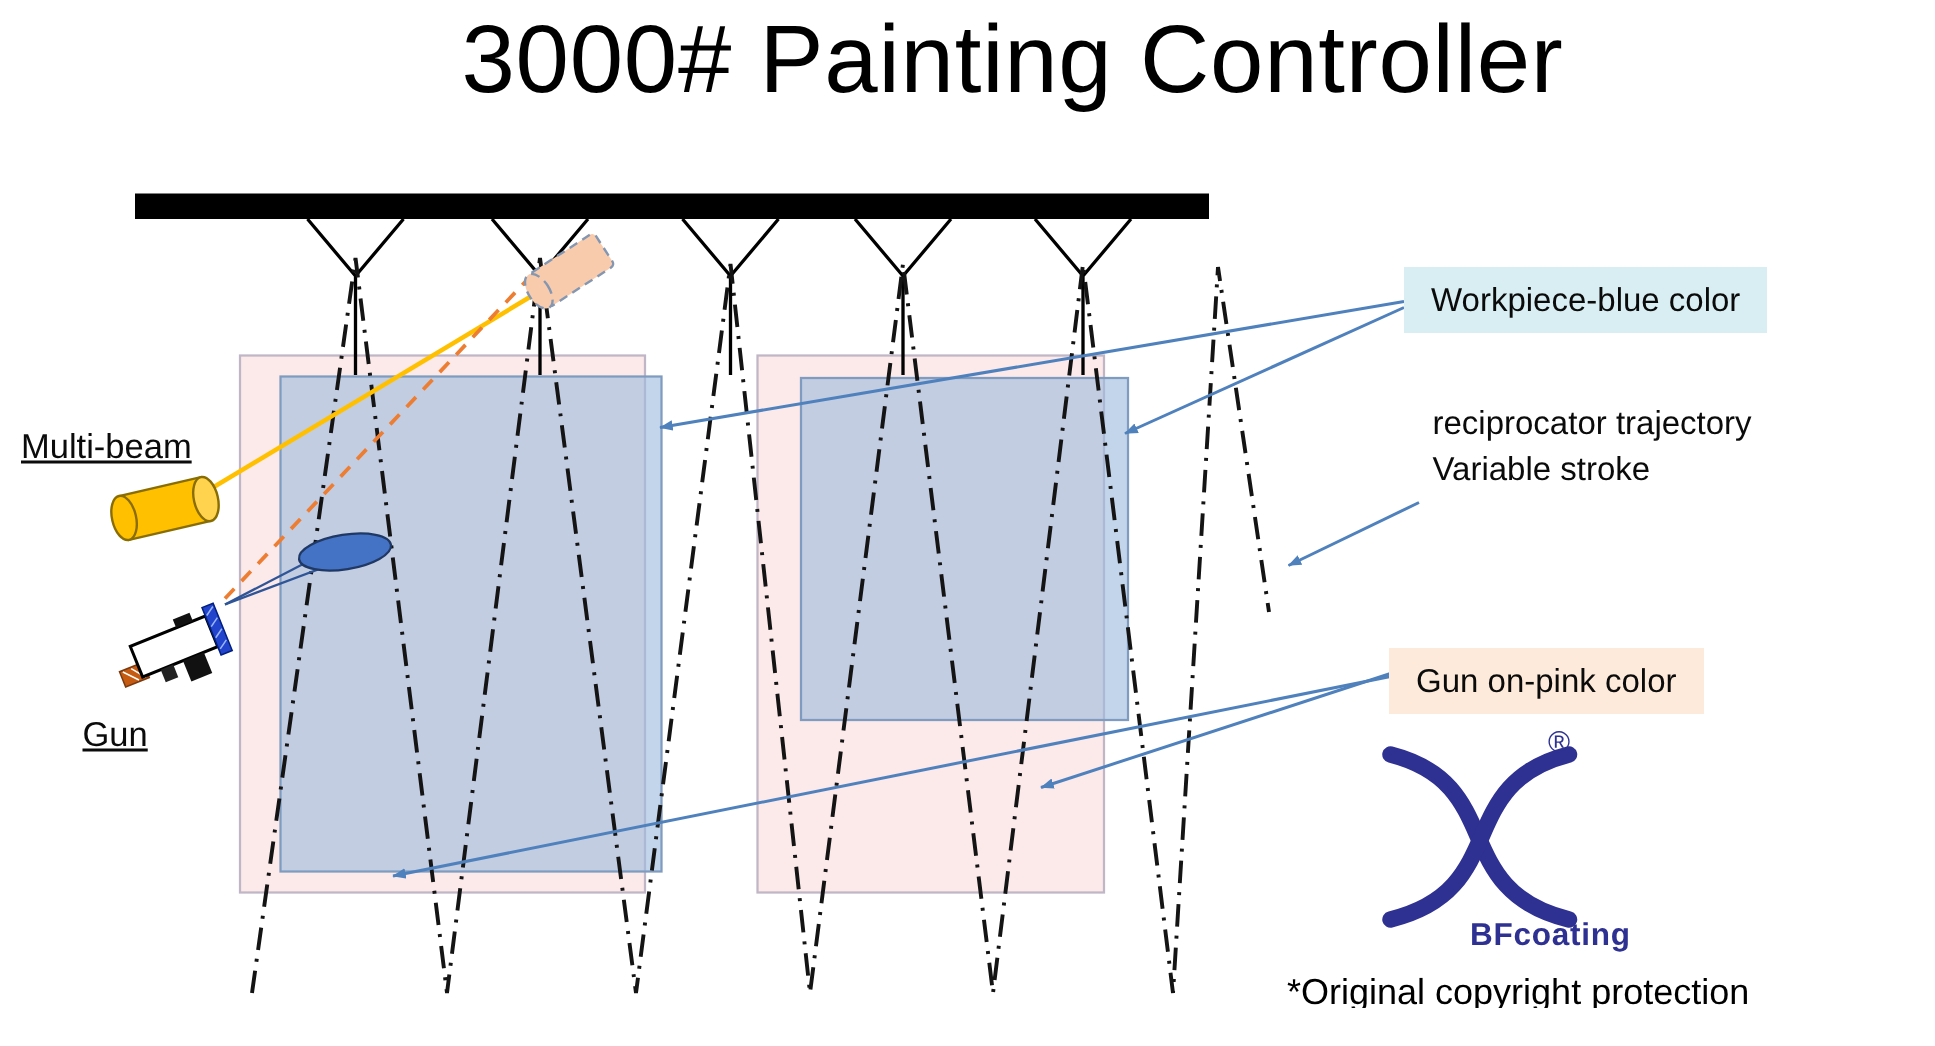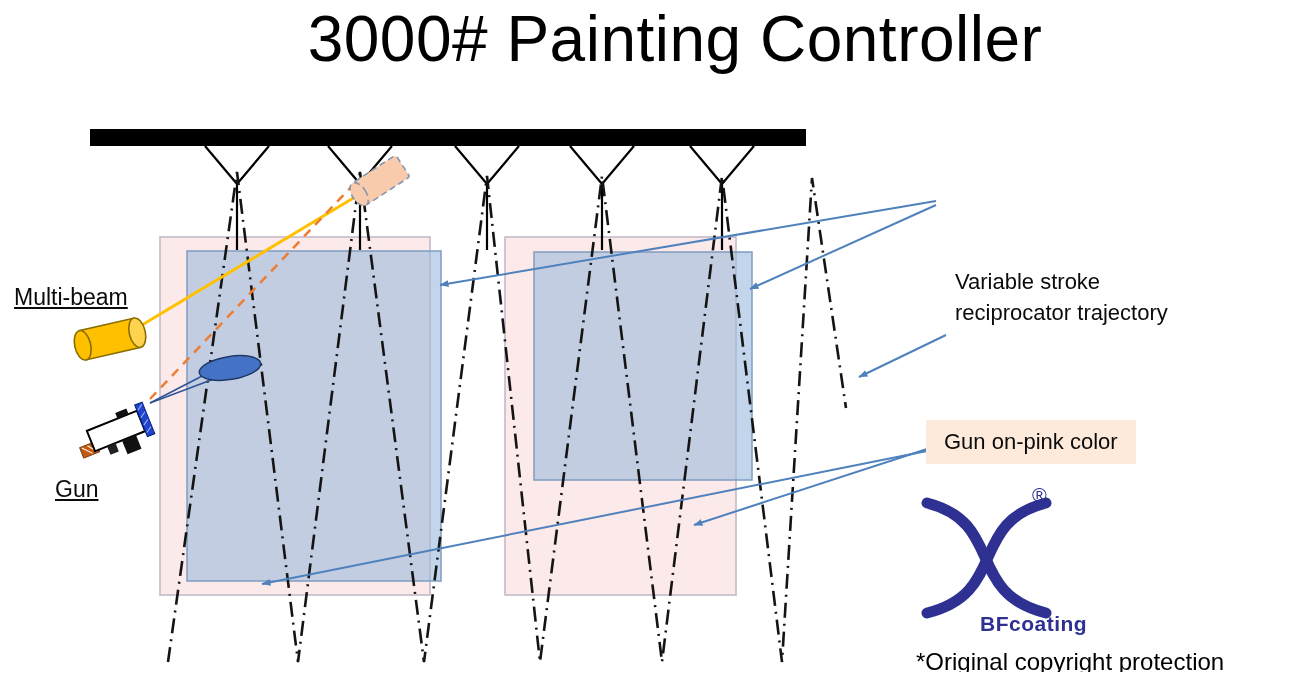--- a/index.html
+++ b/index.html
@@ -9,21 +9,21 @@
   .title{position:absolute;top:2px;left:0;right:0;text-align:center;padding-left:60px;
          font-size:64px;font-weight:400;letter-spacing:0.5px;color:#000;}
   .label{position:absolute;font-size:23px;color:#0b0b0b;white-space:nowrap;text-decoration:underline;}
   .callout{position:absolute;font-size:22px;color:#0b0b0b;padding:9px 18px;white-space:nowrap;}
   .callout.cyan{background:var(--callout_cyan,#d9eef3);}
   .callout.peach{background:var(--callout_peach,#fdeada);}
   .vstroke{position:absolute;left:955px;top:266px;font-size:22px;line-height:31px;color:#0b0b0b;}
   .brand{position:absolute;left:980px;top:612px;font-size:21px;font-weight:700;
          color:var(--logo_navy,#2e3192);letter-spacing:0.5px;}
   .reg{position:absolute;left:1032px;top:484px;font-size:20px;color:var(--logo_navy,#2e3192);}
-  .copyright{position:absolute;left:916px;top:648px;font-size:24px;color:#000;white-space:nowrap;}
+  .copyright{position:absolute;left:858px;top:648px;font-size:24px;color:#000;white-space:nowrap;}
   .pinkrect{fill:var(--pink,#fce9ea);stroke:#c0b6c6;stroke-width:1.5;}
   .bluerect{fill:rgba(158,188,221,0.62);stroke:#7f9cc0;stroke-width:1.5;}
   .arrowline{stroke:var(--arrow,#4f81bd);stroke-width:2;fill:none;}
 </style>
 </head>
 <body>
 
 <div class="page">
 
   <svg class="scene" width="1290" height="697" viewBox="0 0 1290 697">
@@ -95,26 +95,27 @@
       <path d="M 927,503 C 1005,523 965,593 1046,613"></path>
       <path d="M 1046,503 C 968,523 1008,593 927,613"></path>
     </g>
   </svg>
 
   <div class="title">3000# Painting Controller</div>
 
   <div class="label" style="left:14px;top:284px;">Multi-beam</div>
   <div class="label" style="left:55px;top:476px;text-align:center;">Gun</div>
 
+  <div class="callout cyan" style="left:936px;top:178px;">Workpiece-blue color</div>
 
   <div class="vstroke">
+    <div>reciprocator trajectory</div>
     <div>Variable stroke</div>
-    <div>reciprocator trajectory</div>
   </div>
 
-  <div class="callout peach" style="left:926px;top:420px;">Gun on-pink color</div>
+  <div class="callout peach" style="left:926px;top:432px;">Gun on-pink color</div>
 
   <div class="reg">®</div>
   <div class="brand">BFcoating</div>
 
   <div class="copyright">*Original copyright protection</div>
 
 </div>
 
 </body></html>

